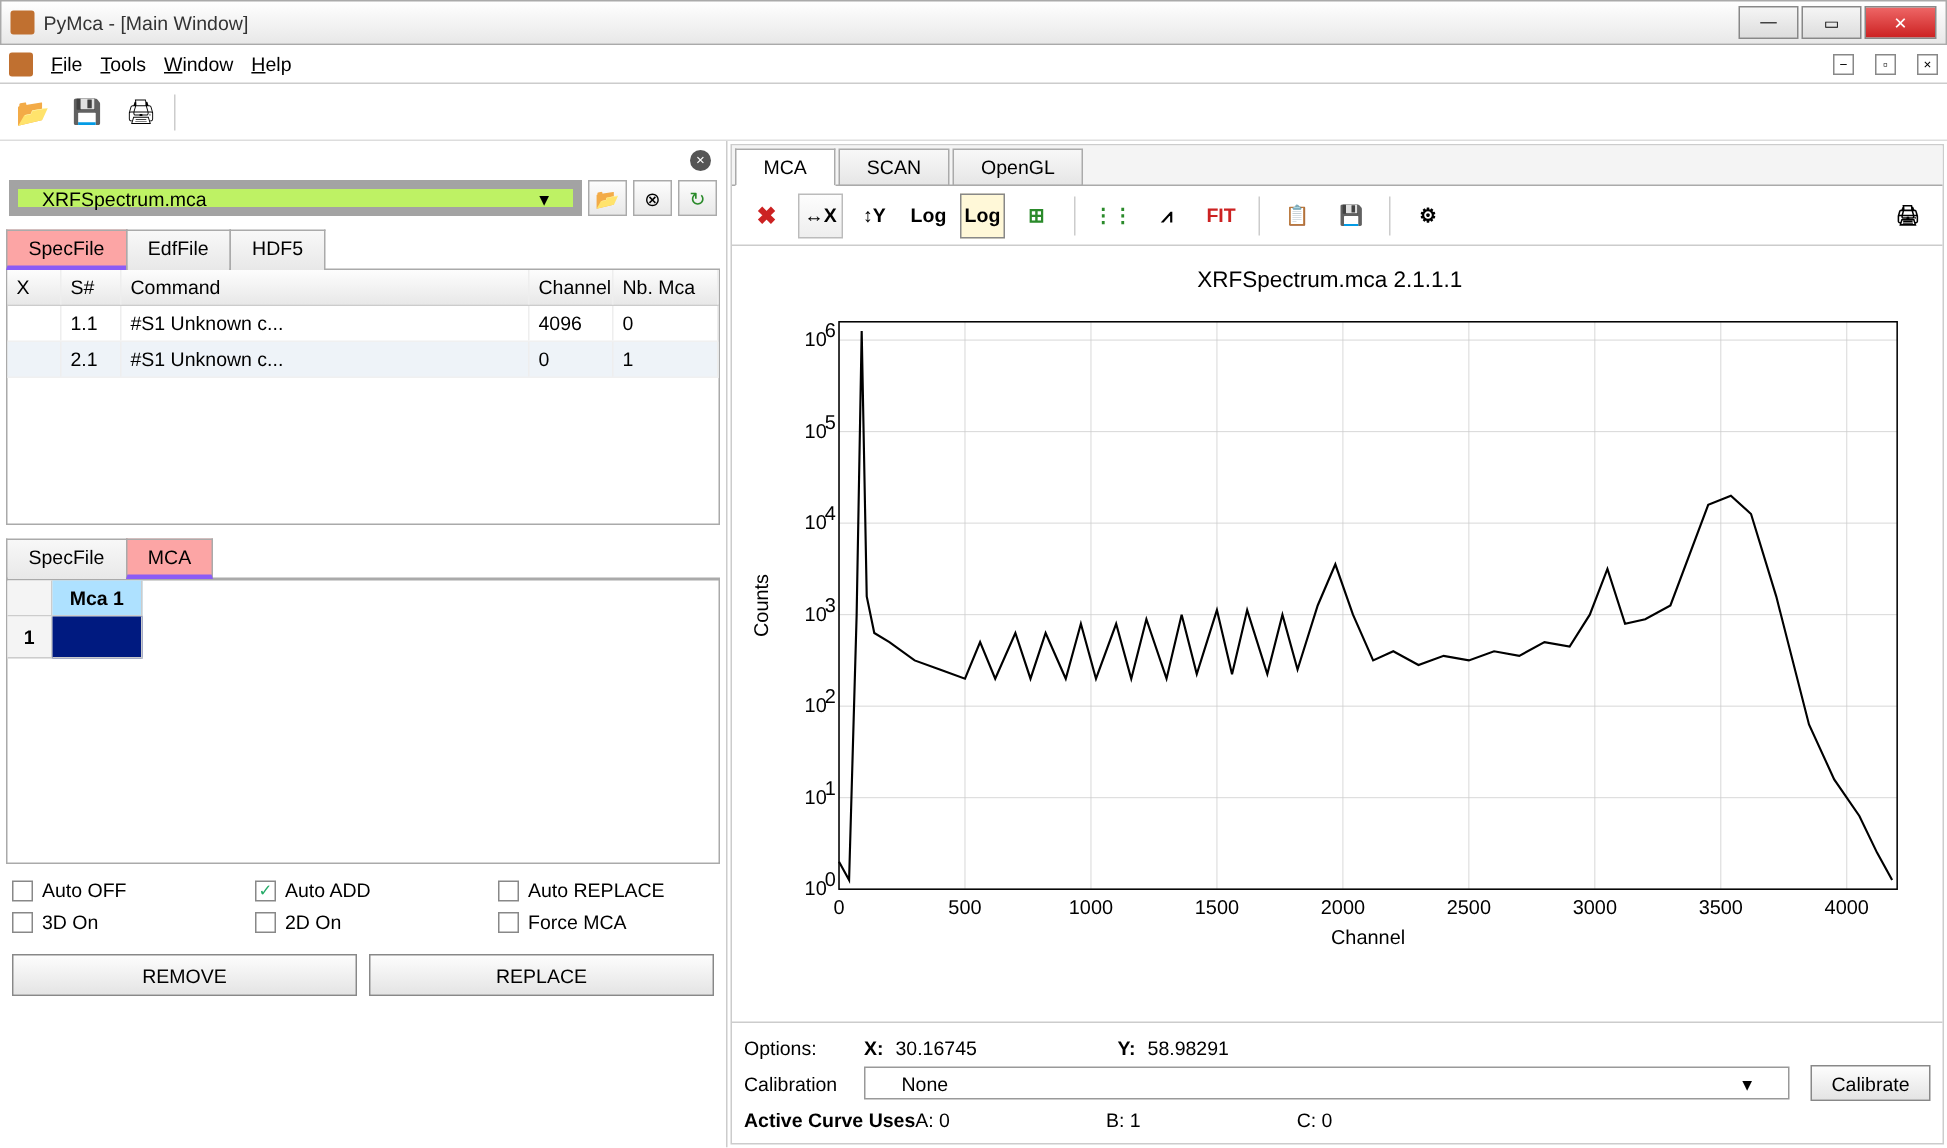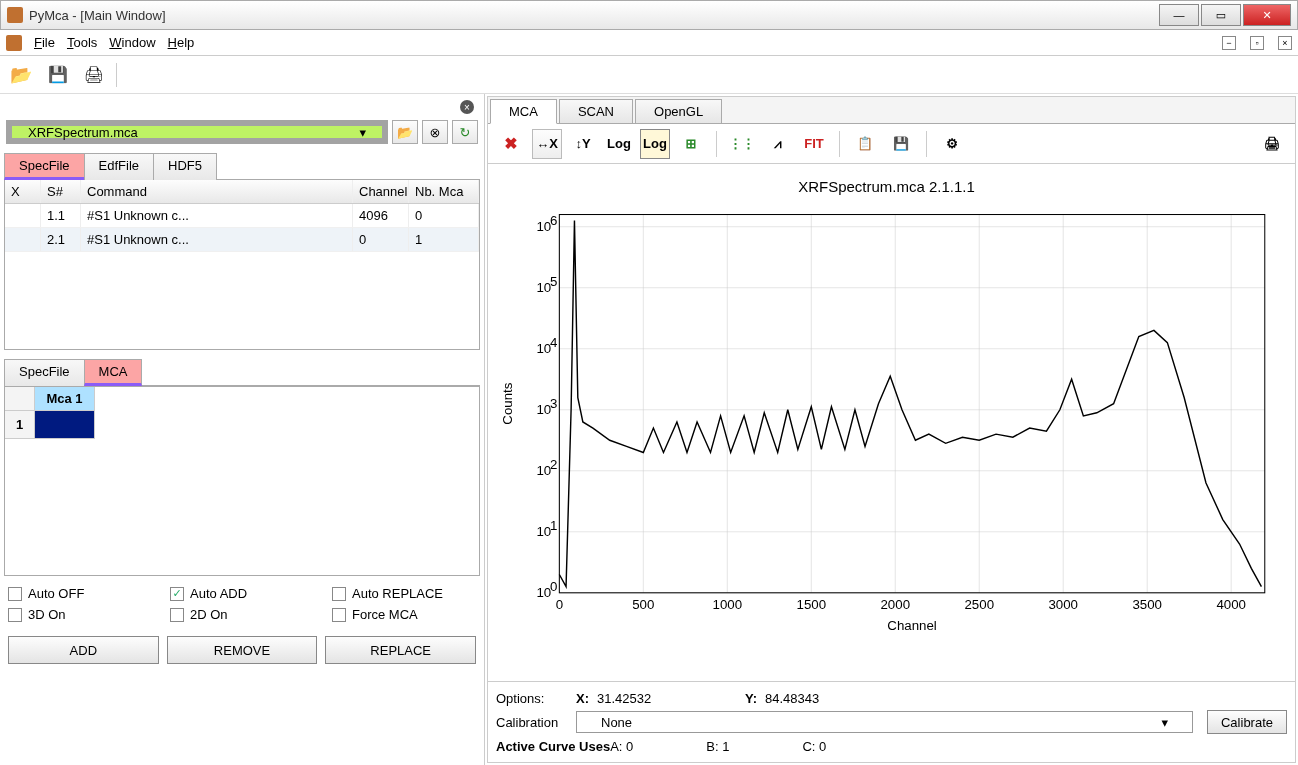--- a/index.html
+++ b/index.html
@@ -83,21 +83,21 @@
 .plot { position: relative; width: 100%; height: 440px; }
 .plot svg { width: 100%; height: 100%; }
 
 .statusrows { border-top: 1px solid #ccc; padding: 4px 8px; font-size: 13px; }
 .srow { display: flex; align-items: center; height: 24px; gap: 8px; }
 .srow .lbl { font-weight: normal; width: 72px; }
 .srow .val { width: 140px; }
 .calibselect { flex: 1; height: 22px; border: 1px solid #999; background: #fff; padding: 0 24px; display: flex; align-items: center; }
 .calibselect .arrow { margin-left: auto; }
 .calbtn { width: 80px; height: 24px; border: 1px solid #888; background: linear-gradient(#fdfdfd,#e4e4e4); display: flex; align-items: center; justify-content: center; margin-left: 6px; }
-.curveuses { display: flex; gap: 73px; }
+.curveuses { display: flex; gap: 104px; }
 </style>
 </head>
 <body>
 
 <div class="titlebar">
   <div class="icon"></div>
   <div class="title">PyMca - [Main Window]</div>
   <div class="winbtns">
     <div class="winbtn">—</div>
     <div class="winbtn">▭</div>
@@ -219,21 +219,20 @@
           <div class="chk"></div>
           <span>2D On</span>
         </div>
       <div class="opt">
           <div class="chk"></div>
           <span>Force MCA</span>
         </div>
     </div>
 
     <div class="btnrow">
-      <div class="btn">ADD</div>
       <div class="btn">REMOVE</div>
       <div class="btn">REPLACE</div>
     </div>
   </div>
 
   <div class="right">
     <div class="rtabs">
       <div class="rtab active">MCA</div>
       <div class="rtab">SCAN</div>
       <div class="rtab">OpenGL</div>
@@ -331,23 +330,23 @@
             <text x="405" y="416" text-anchor="middle" font-size="13">Channel</text>
             <text x="14" y="195" text-anchor="middle" font-size="13" transform="rotate(-90 14 195)">Counts</text>
             <path d="M60 362.0967741935484L66.57142857142857 374.03225806451616L71.5 200.9677419354839L74.78571428571429 15.9677419354839L78.07142857142857 189.03225806451613L83 212.90322580645164L92.85714285714286 218.8709677419355L109.28571428571428 230.80645161290323L125.71428571428571 236.7741935483871L142.14285714285714 242.74193548387098L152 218.8709677419355L161.85714285714286 242.74193548387098L175 212.90322580645164L184.85714285714283 242.74193548387098L194.71428571428572 212.90322580645164L207.85714285714286 242.74193548387098L217.71428571428572 206.93548387096774L227.57142857142858 242.74193548387098L240.71428571428572 206.93548387096774L250.57142857142858 242.74193548387098L260.42857142857144 203.9516129032258L273.57142857142856 242.74193548387098L283.42857142857144 200.9677419354839L293.28571428571433 239.75806451612902L306.42857142857144 197.98387096774195L316.2857142857143 239.75806451612902L326.14285714285717 197.98387096774195L339.2857142857143 239.75806451612902L349.14285714285717 200.9677419354839L359 236.7741935483871L372.14285714285717 195L383.64285714285717 168.1451612903226L395.14285714285717 200.9677419354839L408.2857142857143 230.80645161290323L421.42857142857144 224.83870967741936L437.8571428571429 233.79032258064515L454.2857142857143 227.8225806451613L470.7142857142857 230.80645161290323L487.14285714285717 224.83870967741936L503.5714285714286 227.8225806451613L520 218.8709677419355L536.4285714285714 221.85483870967744L549.5714285714287 200.9677419354839L561.0714285714286 171.12903225806454L572.5714285714286 206.93548387096774L585.7142857142857 203.9516129032258L602.1428571428571 195L626.7857142857142 129.3548387096774L641.5714285714286 123.3870967741936L654.7142857142858 135.3225806451613L671.1428571428571 189.03225806451613L692.5 272.5806451612903L708.9285714285714 308.38709677419354L725.3571428571429 332.258064516129L736.8571428571428 356.1290322580645L746.7142857142858 374.03225806451616" fill="none" stroke="#000" stroke-width="1.4"></path>
           </svg></div>
     </div>
 
     <div class="statusrows">
       <div class="srow">
         <span class="lbl">Options:</span>
         <span style="font-weight:bold;">X:</span>
-        <span class="val">31.42532</span>
+        <span class="val">30.16745</span>
         <span style="font-weight:bold;">Y:</span>
-        <span class="val">84.48343</span>
+        <span class="val">58.98291</span>
       </div>
       <div class="srow">
         <span class="lbl">Calibration</span>
         <div class="calibselect">
           <span>None</span>
           <span class="arrow">▾</span>
         </div>
         <div class="calbtn">Calibrate</div>
       </div>
       <div class="srow curveuses">

